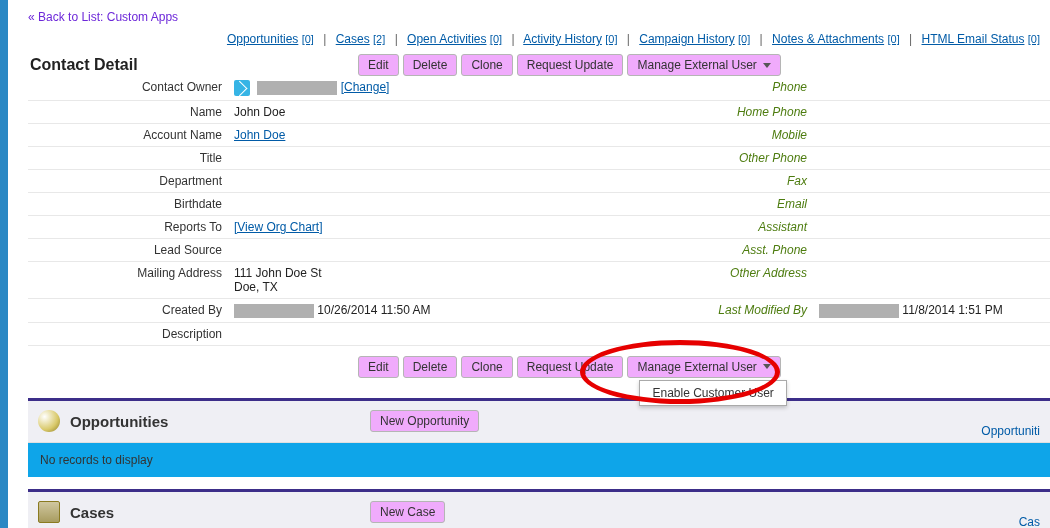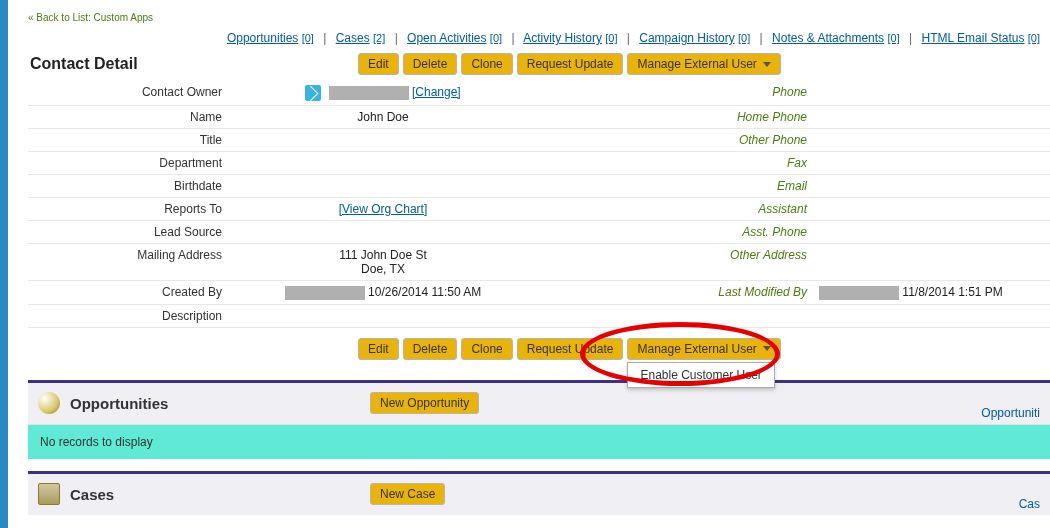--- a/index.html
+++ b/index.html
@@ -12,22 +12,22 @@
   }
   .page {
     width: 1050px;
     border-left: 8px solid #2a88c4;
     padding: 10px 0 0 20px;
     min-height: 528px;
     overflow: hidden;
     position: relative;
   }
   .back-link {
-    color: #4d7c0f;
-    font-size: 10px;
+    color: #6d28d9;
+    font-size: 12px;
     margin-bottom: 6px;
     display: inline-block;
   }
   .back-link span { text-decoration: none; }
   .related-links {
     text-align: right;
     padding: 2px 10px 8px 0;
     font-size: 12px;
   }
   .related-links .link {
@@ -54,60 +54,58 @@
     color: #222;
     width: 330px;
     padding-left: 2px;
   }
   .button-row {
     display: flex;
     gap: 4px;
     align-items: center;
   }
   .btn {
-    background: #eab308;
+    background: #f0abfc;
     border: 1px solid #b5b5b5;
     border-radius: 3px;
     padding: 3px 9px;
     font-size: 12px;
     color: #333;
     cursor: pointer;
     font-family: inherit;
     display: inline-flex;
     align-items: center;
   }
   .btn .dd-arrow {
     width: 0; height: 0;
     border-left: 4px solid transparent;
     border-right: 4px solid transparent;
     border-top: 5px solid #555;
     margin-left: 6px;
   }
   table.detail {
     width: 100%;
     border-collapse: collapse;
-    margin-top: 6px;
   }
   table.detail tr {
     border-bottom: 1px solid #e8e8e8;
   }
   table.detail td {
     padding: 4px 6px;
     vertical-align: top;
     font-size: 12px;
   }
   .label-cell {
     width: 200px;
     text-align: right;
     color: #333;
     padding-right: 14px;
   }
   .value-cell {
     width: 310px;
-    text-align: center;
   }
   .label-cell-r {
     width: 275px;
     text-align: right;
     color: #4d7c0f;
     padding-right: 14px;
     font-style: italic;
   }
   .value-cell-r { }
   .owner-icon {
@@ -202,21 +200,21 @@
     border: 1px solid #8a7a20;
     border-radius: 2px;
   }
   .rel-title {
     font-size: 15px;
     font-weight: bold;
     flex: 0 0 auto;
     width: 300px;
   }
   .rel-body {
-    background: #5eead4;
+    background: #0ea5e9;
     padding: 10px 12px;
     color: #333;
     border-top: 1px solid #e0e0e0;
   }
   .rel-help {
     margin-left: auto;
     color: #015ba7;
     cursor: pointer;
     font-size: 12px;
     margin-top: 19px;
@@ -286,20 +284,26 @@
       <td class="label-cell-r">Phone</td>
       <td class="value-cell-r"></td>
     </tr>
     <tr>
       <td class="label-cell">Name</td>
       <td class="value-cell txt">John Doe</td>
       <td class="label-cell-r">Home Phone</td>
       <td></td>
     </tr>
     <tr>
+      <td class="label-cell">Account Name</td>
+      <td class="value-cell"><span class="link-u">John Doe</span></td>
+      <td class="label-cell-r">Mobile</td>
+      <td></td>
+    </tr>
+    <tr>
       <td class="label-cell">Title</td>
       <td></td>
       <td class="label-cell-r">Other Phone</td>
       <td></td>
     </tr>
     <tr>
       <td class="label-cell">Department</td>
       <td></td>
       <td class="label-cell-r">Fax</td>
       <td></td>
@@ -355,21 +359,21 @@
   <div class="button-row-bottom" style="position:relative;">
     <button class="btn">Edit</button>
     <button class="btn">Delete</button>
     <button class="btn">Clone</button>
     <button class="btn">Request Update</button>
     <div style="position:relative;display:inline-block;">
       <button class="btn">
         <span>Manage External User</span>
         <span class="dd-arrow"></span>
       </button>
-      <div class="dropdown-menu" style="left:0;text-align:right;">
+      <div class="dropdown-menu" style="left:12px;text-align:right;">
         <div class="item">Enable Customer User</div>
       </div>
     </div>
     <div class="highlight-ellipse" style="left:222px; top:-16px;"></div>
   </div>
 
   <div class="reltop">
     <div class="reltop-hdr">
       <span class="rel-icon opp"></span>
       <span class="rel-title">Opportunities</span>

